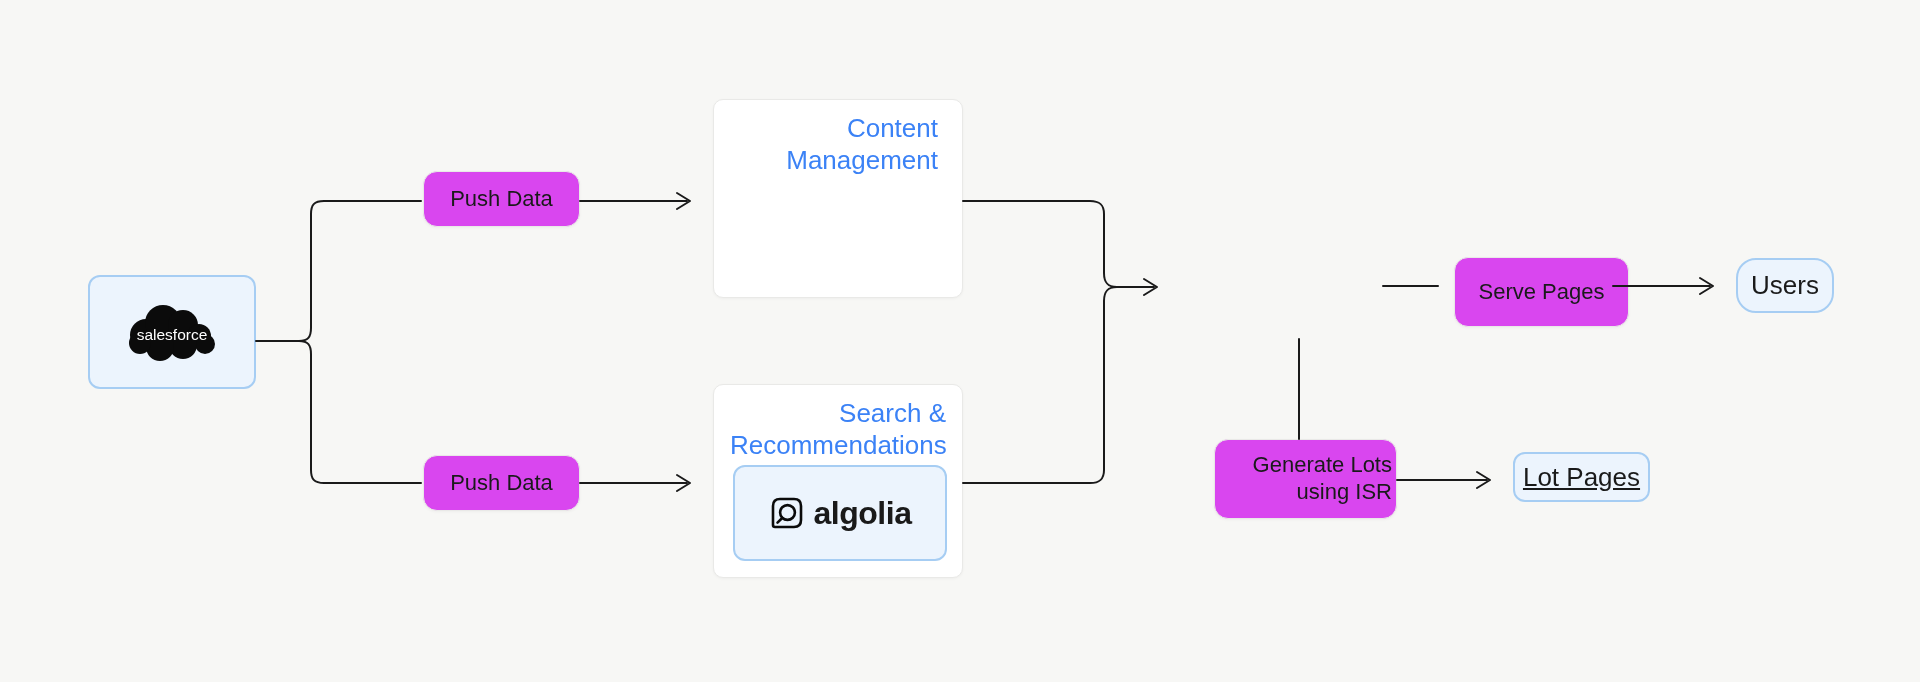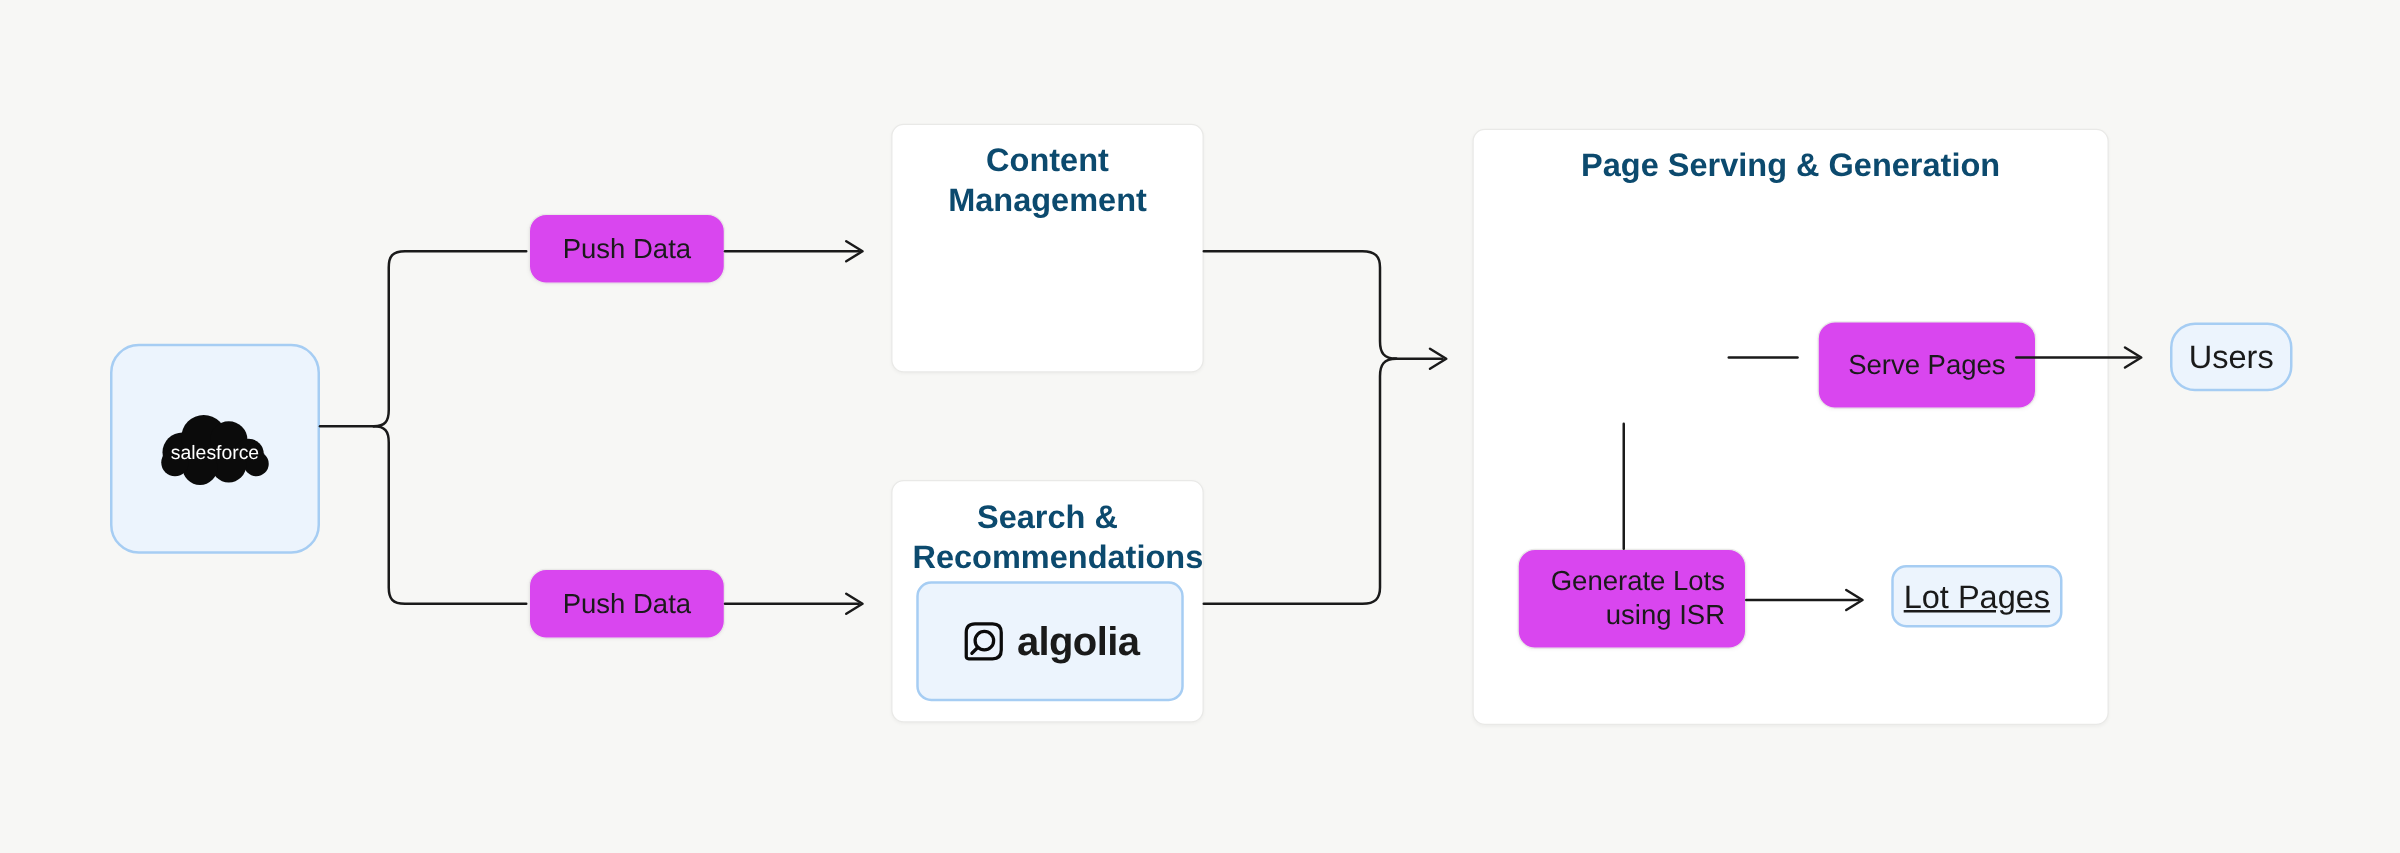--- a/index.html
+++ b/index.html
@@ -5,50 +5,50 @@
   html,body{margin:0;padding:0;background:#f7f7f5;}
   .canvas{
     position:relative;width:1920px;height:682px;background:#f7f7f5;
     font-family:"Liberation Sans",sans-serif;color:#1a1a1a;overflow:hidden;
   }
   
   .node{
     position:absolute;background:#ecf4fd;border:2px solid #a6cdf3;border-radius:14px;
     display:flex;align-items:center;justify-content:center;box-sizing:border-box;
   }
-  .salesforce-node{left:88px;top:275px;width:168px;height:168px;border-radius:23px;}
+  .salesforce-node{left:88px;top:275px;width:168px;height:114px;border-radius:12px;}
   .wp-node{left:733px;top:180px;width:214px;height:102px;border-radius:12px;gap:9px;}
   .algolia-node{left:733px;top:465px;width:214px;height:96px;border-radius:12px;gap:9px;}
   .vercel-node{left:1215px;top:233px;width:168px;height:106px;gap:8px;}
   .lot-pages-node{left:1513px;top:452px;width:137px;height:50px;border-radius:12px;font-size:26px;text-decoration:underline;}
   .users-node{left:1736px;top:258px;width:98px;height:55px;border-radius:20px;font-size:26px;}
   
   .card{
     position:absolute;background:#ffffff;border:1.5px solid #e9e9e7;border-radius:10px;
     box-sizing:border-box;box-shadow:0 1px 3px rgba(0,0,0,.04);
   }
   .cm-card{left:713px;top:99px;width:250px;height:199px;}
   .sr-card{left:713px;top:384px;width:250px;height:194px;}
   .ps-card{left:1178px;top:103px;width:509px;height:477px;}
   .card-title{
-    font-size:26px;line-height:1.22;text-align:center;margin:13px auto 0;color:#0c4a6e;font-weight:bold;
+    font-size:26px;line-height:1.22;text-align:right;margin:13px auto 0;color:#3b82f6;
   }
   .cm-card .card-title{max-width:200px;}
   .sr-card .card-title{max-width:216px;}
   .ps-card .card-title{max-width:100%;}
   
   .label-box{
     position:absolute;background:#d946ef;border:1.5px solid #e9e9e7;border-radius:14px;
     display:flex;align-items:center;justify-content:center;font-size:22px;
     box-sizing:border-box;box-shadow:0 1px 3px rgba(0,0,0,.04);text-align:right;line-height:1.22;
   }
   .push-top{left:423px;top:171px;width:157px;height:56px;}
   .push-bottom{left:423px;top:455px;width:157px;height:56px;}
   .serve-pages{left:1438px;top:257px;width:175px;height:70px;margin-left:16px;}
-  .generate-lots{left:1214px;top:439px;width:183px;height:80px;padding:0 16px;}
+  .generate-lots{left:1214px;top:439px;width:183px;height:80px;padding:0 4px;}
   
   .wp-text{font-size:24px;font-weight:700;letter-spacing:-.3px;}
   .algolia-text{font-size:32px;font-weight:700;letter-spacing:-.5px;}
   .vercel-text{font-size:34px;font-weight:700;letter-spacing:-.8px;}
   
   .wires{position:absolute;left:0;top:0;width:1920px;height:682px;pointer-events:none;z-index:10;}
 </style>
 </head>
 <body>
 
@@ -86,23 +86,20 @@
   </div>
   <div class="node algolia-node">
     <svg width="36" height="36" viewBox="0 0 36 36">
       <path d="M11 4 H25 Q32 4 32 11 V25 Q32 32 25 32 H6 Q4 32 4 30 V11 Q4 4 11 4 Z" fill="none" stroke="#0b0b0b" stroke-width="2.6" stroke-linejoin="round"></path>
       <circle cx="18.5" cy="17.5" r="7.4" fill="none" stroke="#0b0b0b" stroke-width="2.6"></circle>
       <path d="M13.2 23 L8.5 27.6" fill="none" stroke="#0b0b0b" stroke-width="2.6" stroke-linecap="round"></path>
     </svg>
     <span class="algolia-text">algolia</span>
   </div>
 
-  <div class="card ps-card">
-    <div class="card-title">Page Serving &amp; Generation</div>
-  </div>
   <div class="label-box serve-pages">
     <span>Serve Pages</span>
   </div>
   <div class="label-box generate-lots">
     <span>Generate Lots using ISR</span>
   </div>
   <div class="node lot-pages-node">
     <span>Lot Pages</span>
   </div>
 

